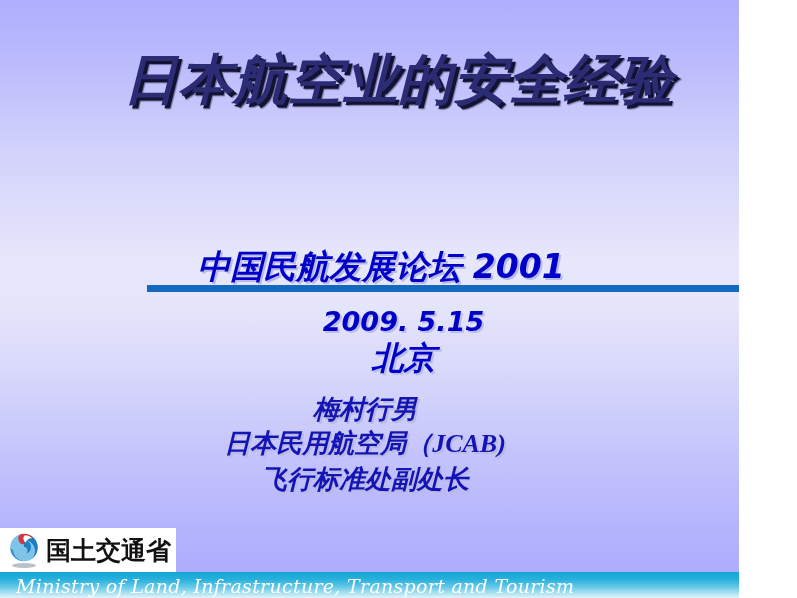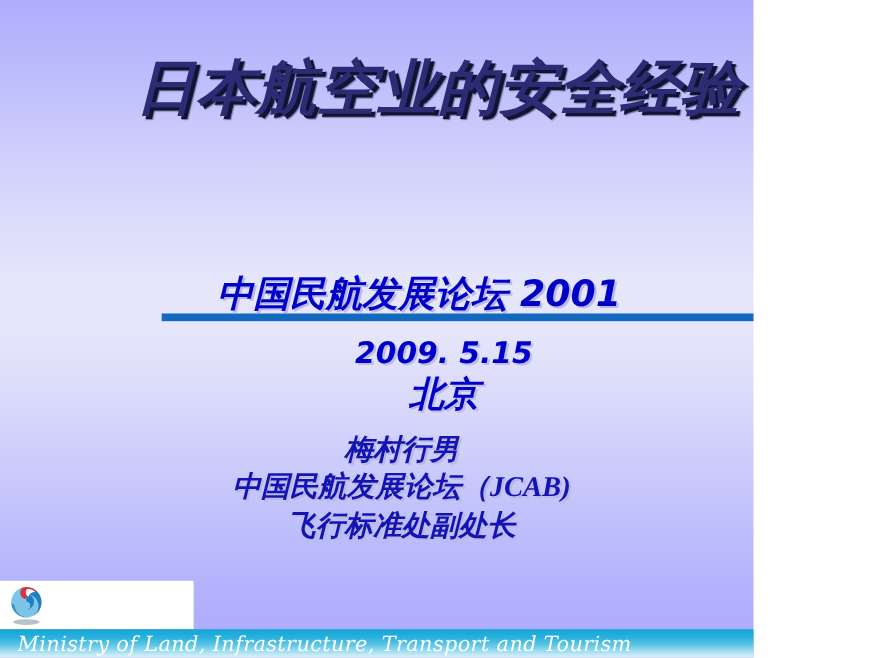--- a/index.html
+++ b/index.html
@@ -8,21 +8,21 @@
   }
   body {
     width: 797px;
     height: 598px;
     overflow: hidden;
     font-family: "Liberation Sans", sans-serif;
   }
 
   #slide {
     position: relative;
-    width: 685px;
+    width: 739px;
     height: 598px;
     background: linear-gradient(to bottom,
        #aeaefd 0%,
        #b9b9fd 9%,
        #d3d3fb 26%,
        #e7e7fb 44%,
        #e4e4fb 52%,
        #d8d8fb 62%,
        #c4c4fc 76%,
        #b2b2fd 90%,
@@ -194,21 +194,21 @@
 
   <div id="rule"></div>
 
   <div id="meta-block">
     <div class="date">2009. 5.15</div>
     <div class="city">北京</div>
   </div>
 
   <div id="presenter-block">
     <div class="name">梅村行男</div>
-    <div class="org"><span>中国民航发展论坛（</span><span class="jcab">JCAB)</span></div>
+    <div class="org"><span>日本民用航空局（</span><span class="jcab">JCAB)</span></div>
     <div class="role">飞行标准处副处长</div>
   </div>
 
   <div id="logo-plate">
     <svg id="logo-mark" viewBox="0 0 40 40">
       <defs>
         <clipPath id="circclip">
             <circle cx="20" cy="17.5" r="14.5"></circle>
           </clipPath>
       </defs>
@@ -216,19 +216,20 @@
       <circle cx="20" cy="17.5" r="14.5" fill="#ffffff"></circle>
       <g clip-path="url(#circclip)">
         <circle cx="20" cy="17.5" r="14.5" fill="#7ec4e8"></circle>
         <path d="M20 3 A14.5 14.5 0 0 1 34.5 17.5 A14.5 14.5 0 0 1 20 32 A11 11 0 0 0 20 10 A7 7 0 0 1 20 24 A3.5 3.5 0 0 0 20 17 Z" fill="#1f7ec0"></path>
         <path d="M5.5 17.5 A14.5 14.5 0 0 0 20 32 A14.5 14.5 0 0 0 28 29.6 A12.5 12.5 0 0 1 9 20 Z" fill="#2f93cf"></path>
         <path d="M17 3.6 A14.5 14.5 0 0 1 29.5 7.5 A9 9 0 0 0 19.5 14.5 A6 6 0 0 1 17 3.6 Z" fill="#d8343c"></path>
         <path d="M20.5 5.4 A9.5 9.5 0 0 1 28.2 8.3 A6.5 6.5 0 0 0 21.8 12.4 A4.5 4.5 0 0 1 20.5 5.4 Z" fill="#ffffff"></path>
       </g>
       <circle cx="20" cy="17.5" r="14.5" fill="none" stroke="#ffffff" stroke-width="1.4"></circle>
     </svg>
+    <div id="logo-text">国土交通省</div>
   </div>
 
   <div id="footer-band">
     <div id="footer-text">Ministry of Land, Infrastructure, Transport and Tourism</div>
   </div>
 
 </div>
 
 </body></html>

